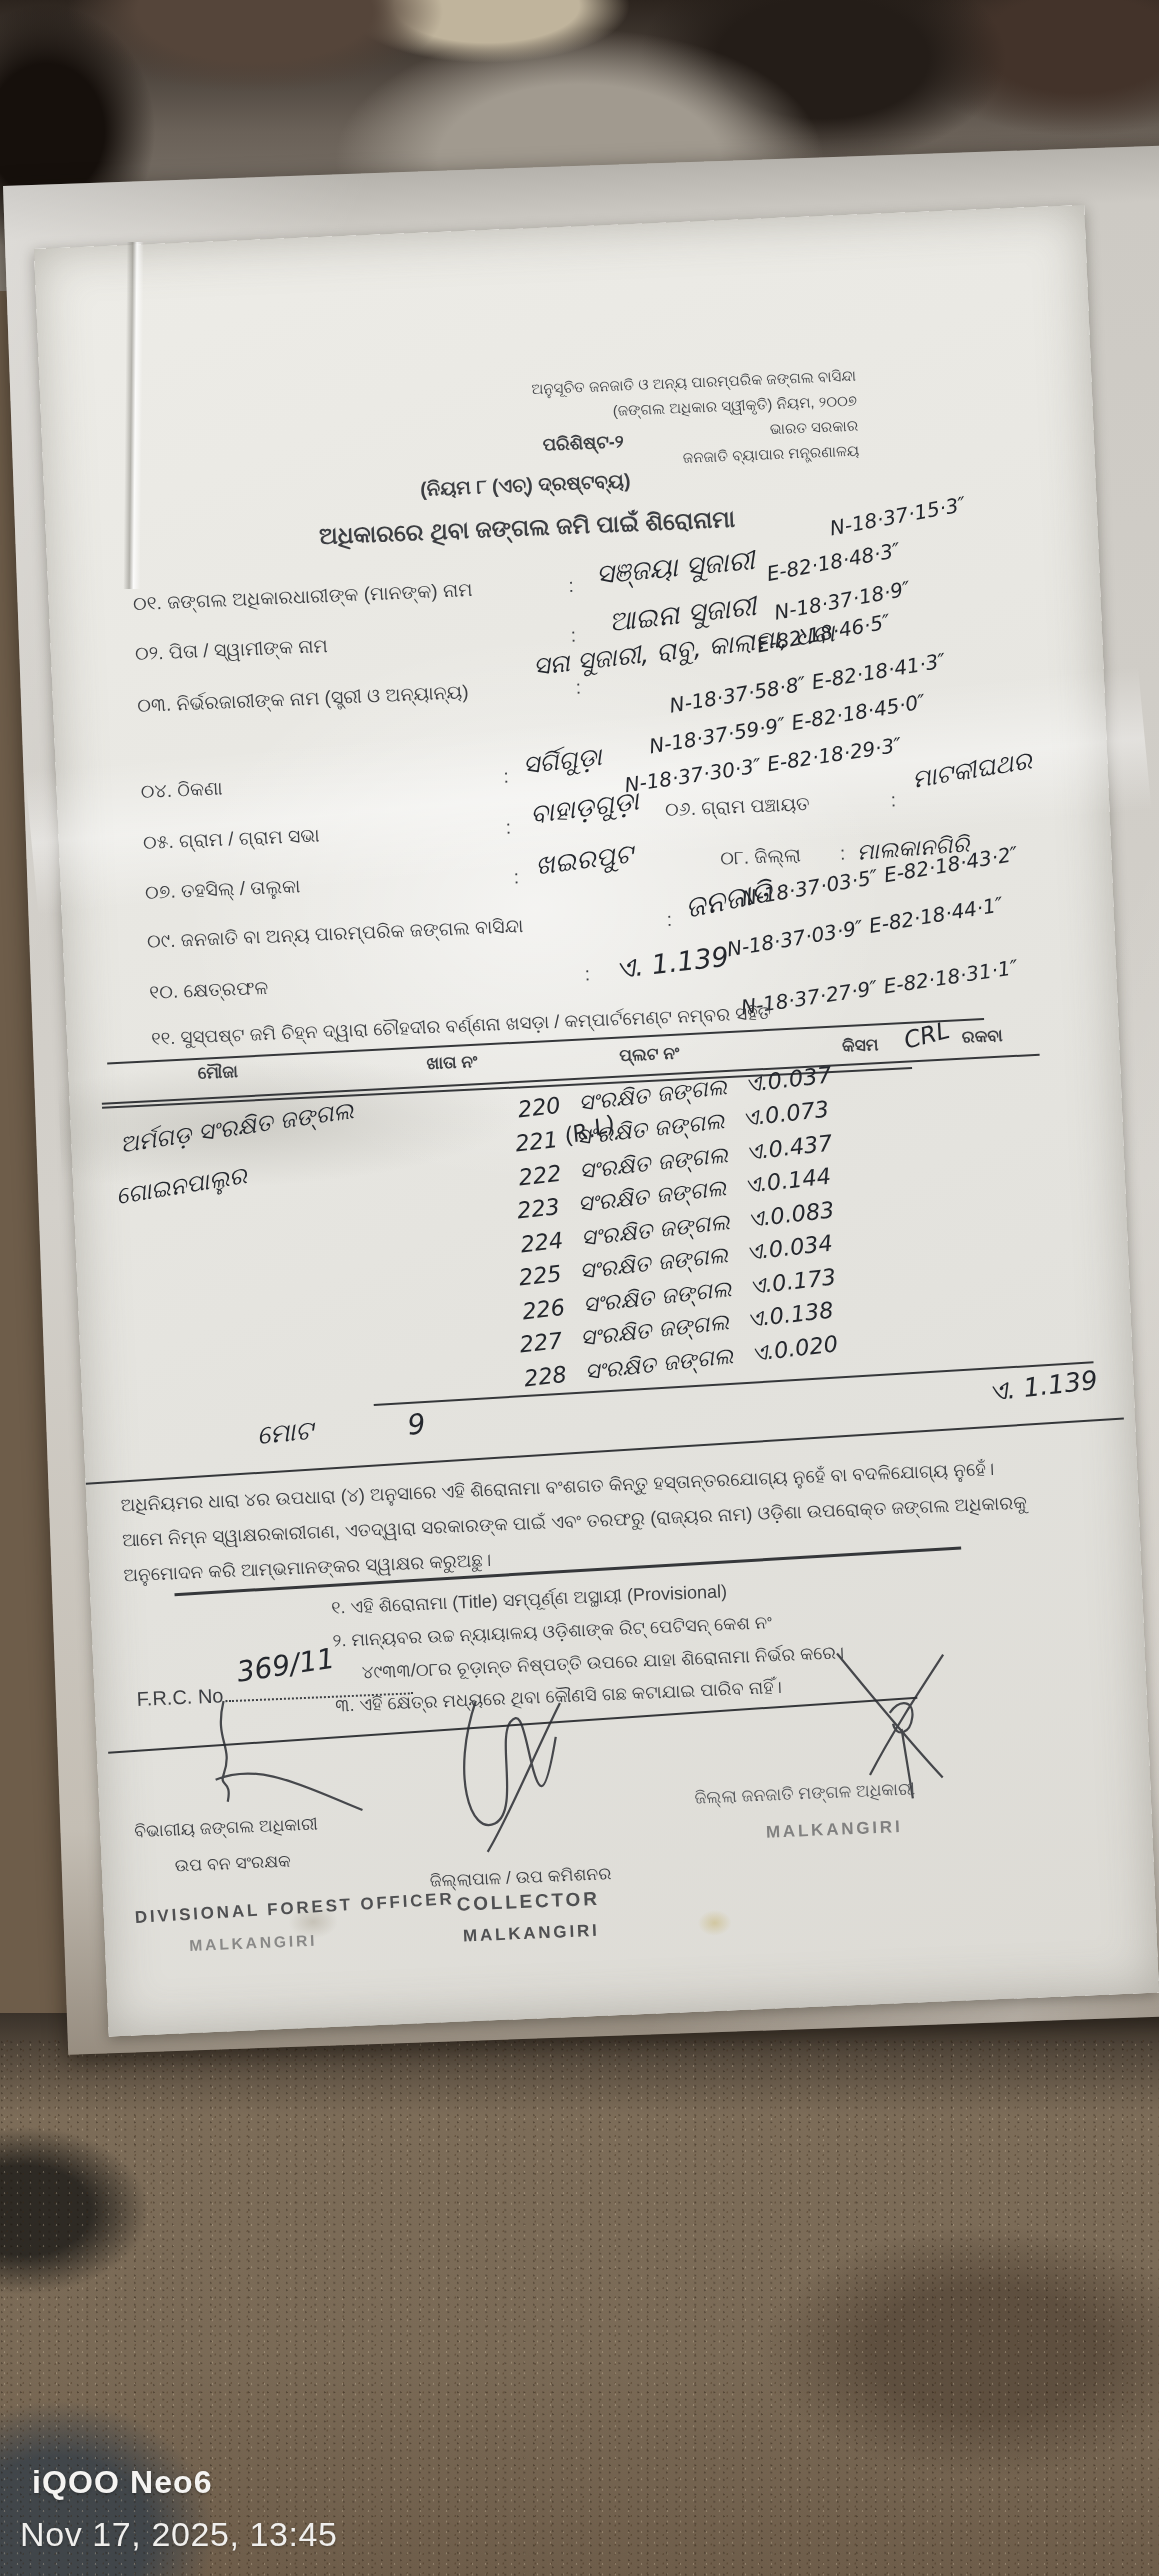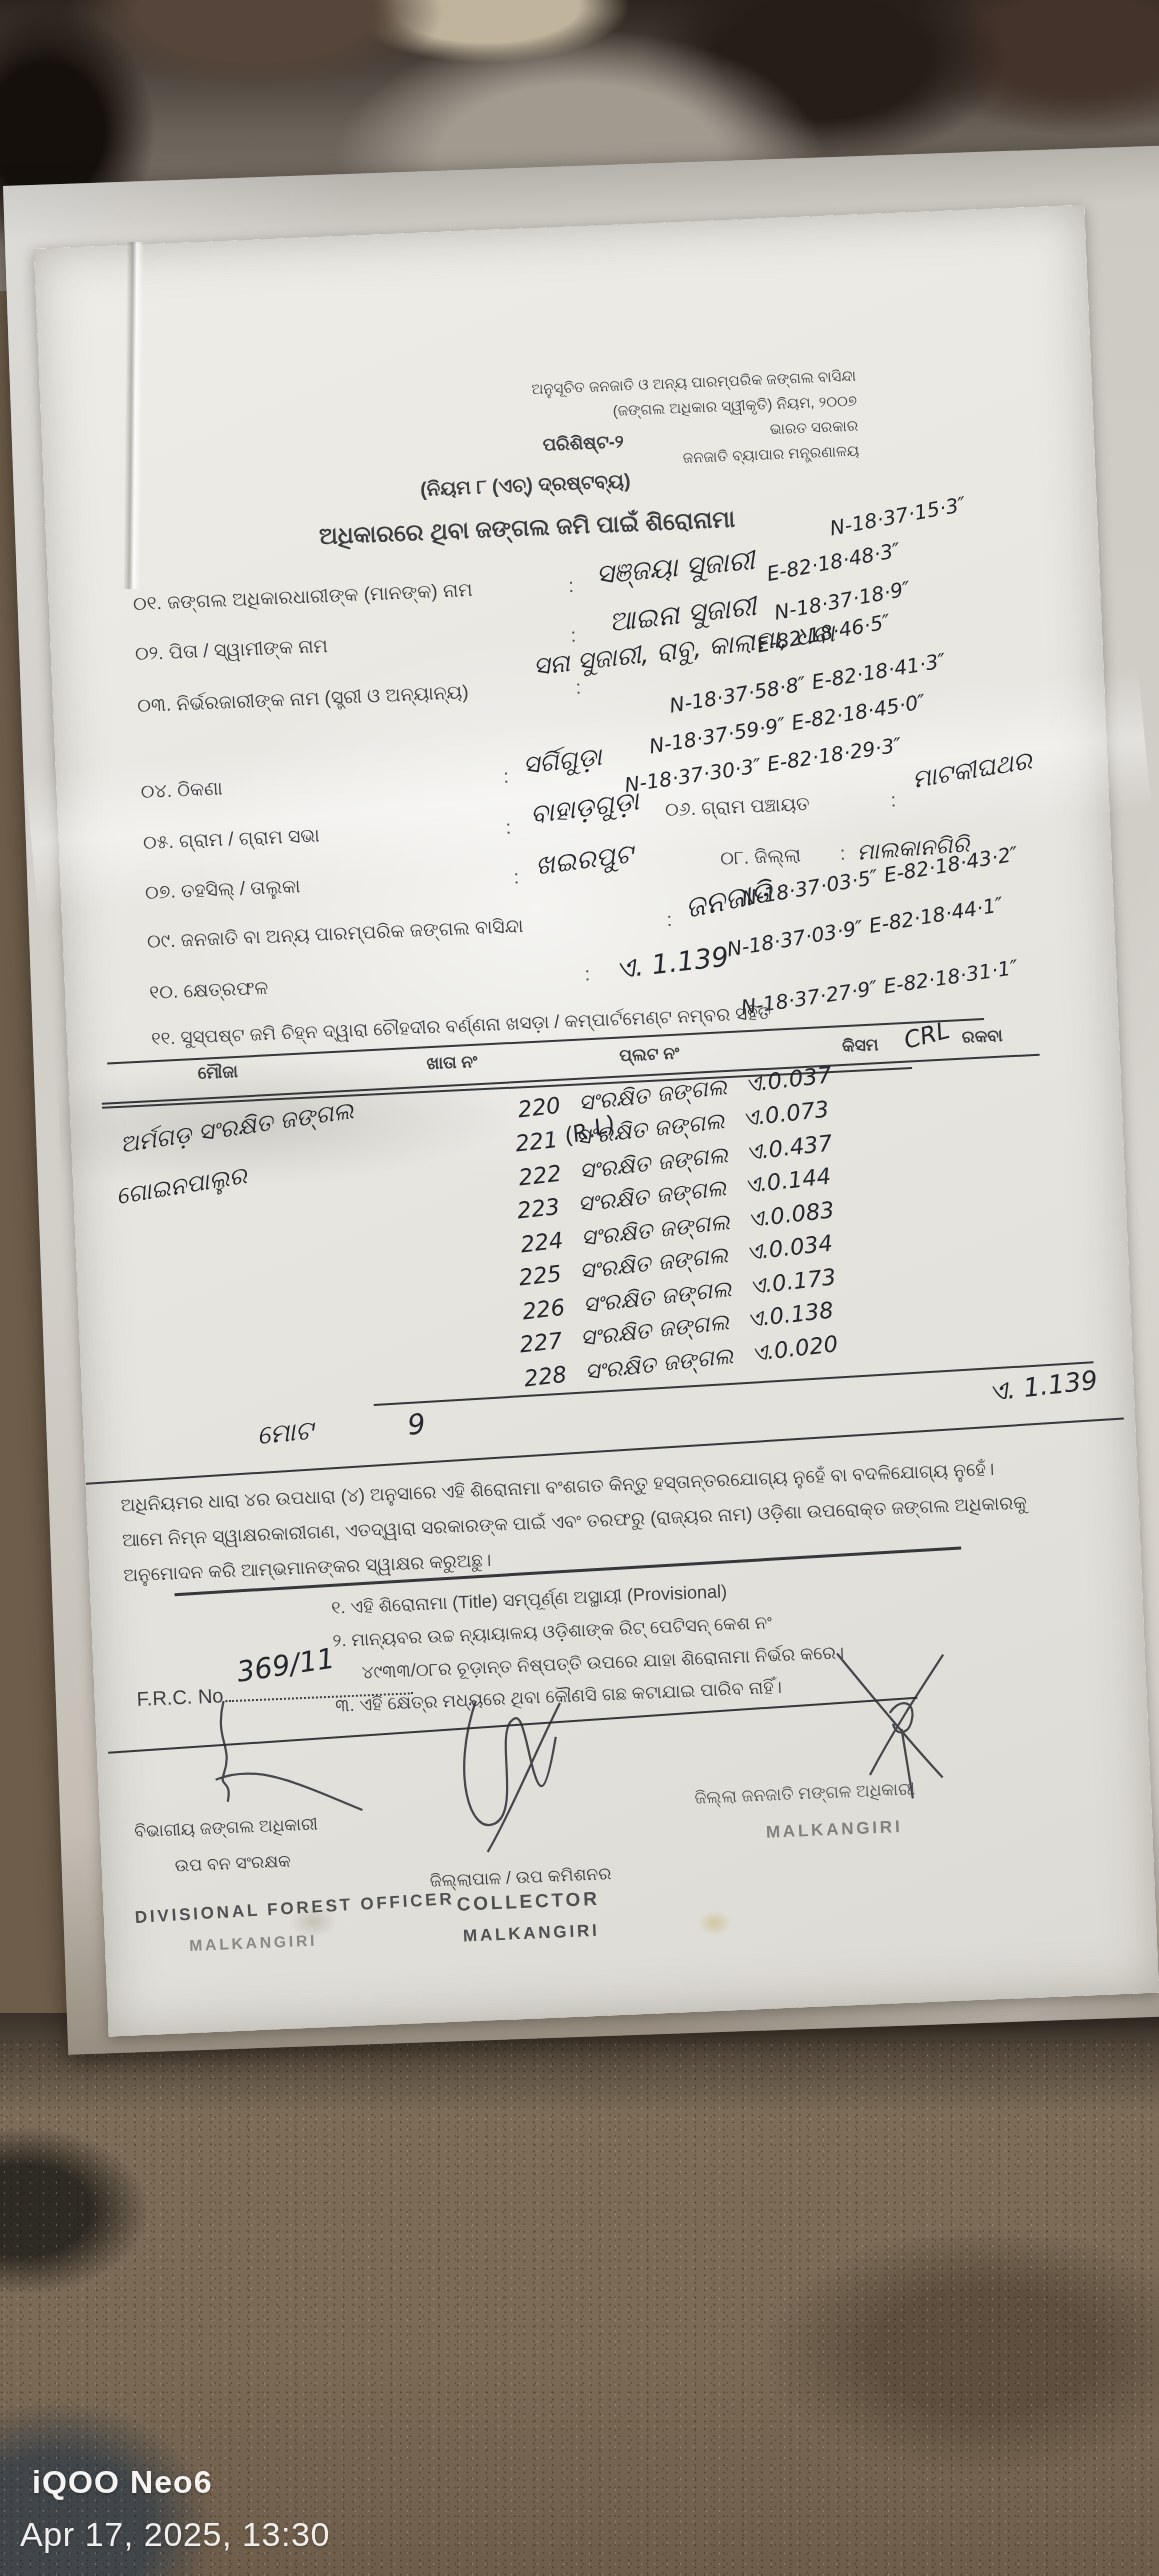--- a/index.html
+++ b/index.html
@@ -269,14 +269,14 @@
   <div class="stamp" style="left:358px;top:1694px;font-size:17px;">MALKANGIRI</div>
 
   <svg class="sig" style="left:710px;top:1431px;" width="212" height="157" viewBox="0 0 380 280">
     <path d="M60,10 C120,90 180,170 240,240 M250,20 C200,90 150,160 110,230 M150,120 C170,95 195,100 190,130 C185,160 160,165 155,140 M170,150 L185,275" fill="none" stroke="#2a2d33" stroke-width="4" opacity="0.85"></path>
   </svg>
   <div class="printed dim" style="left:595px;top:1565px;font-size:17.3px;">ଜିଲ୍ଲା ଜନଜାତି ମଙ୍ଗଳ ଅଧିକାରୀ</div>
   <div class="stamp" style="left:665px;top:1603px;font-size:17px;opacity:.65;">MALKANGIRI</div>
 </div>
 
 <div class="watermark">iQOO Neo6</div>
-<div class="watermark-date">Apr 17, 2025, 13:30</div>
+<div class="watermark-date">Nov 17, 2025, 13:45</div>
 
 
 </body></html>

